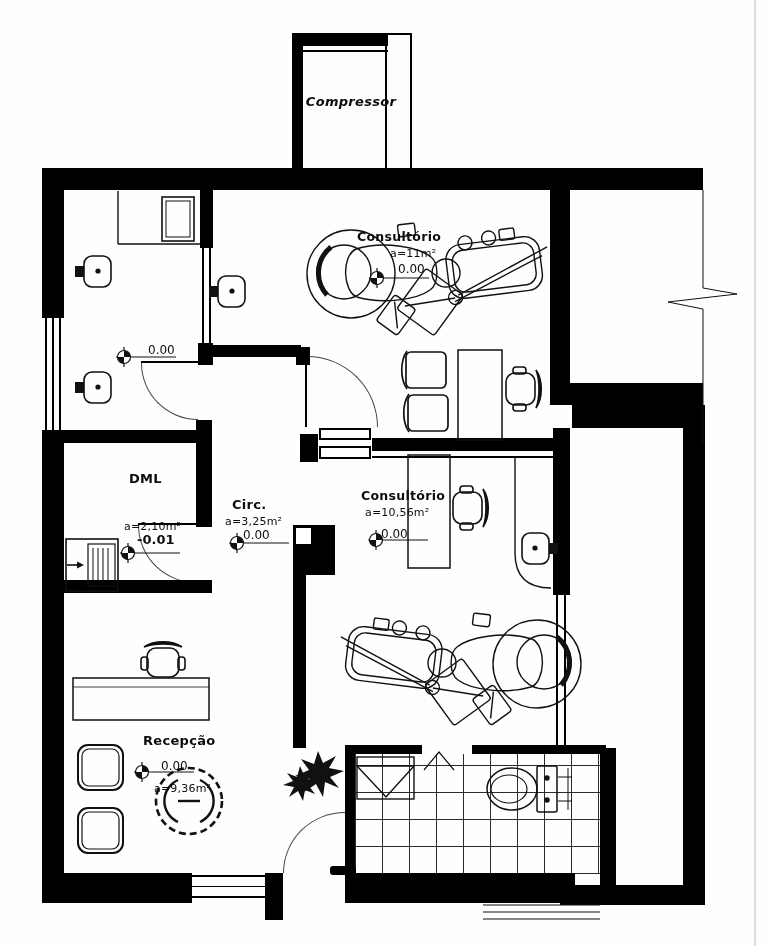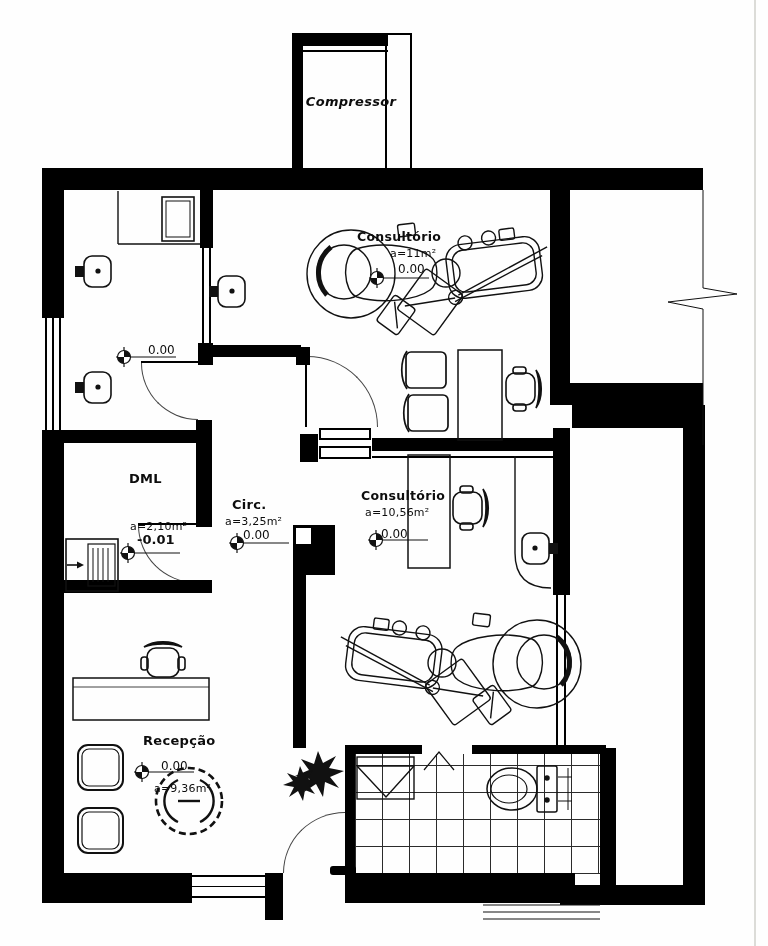--- a/index.html
+++ b/index.html
@@ -236,21 +236,21 @@
 
   <div class="lbl room-lbl" style="left:303px;top:94px;width:96px;text-align:center;font-style:italic;">Compressor</div>
 
   <div class="lbl room-lbl" style="left:357px;top:229px;font-size:12.5px;">Consultório</div>
   <div class="lbl area-lbl" style="left:390px;top:247px;">a=11m²</div>
   <div class="lbl lvl-lbl" style="left:398px;top:262px;">0.00</div>
 
   <div class="lbl lvl-lbl" style="left:148px;top:343px;">0.00</div>
 
   <div class="lbl room-lbl" style="left:129px;top:471px;">DML</div>
-  <div class="lbl area-lbl" style="left:130px;top:520px;">a=2,10m²</div>
+  <div class="lbl area-lbl" style="left:124px;top:520px;">a=2,10m²</div>
   <div class="lbl lvl-big" style="left:137px;top:532px;font-weight:bold;">-0.01</div>
 
   <div class="lbl room-lbl" style="left:232px;top:497px;">Circ.</div>
   <div class="lbl area-lbl" style="left:225px;top:515px;">a=3,25m²</div>
   <div class="lbl lvl-lbl" style="left:243px;top:528px;">0.00</div>
 
   <div class="lbl room-lbl" style="left:361px;top:488px;font-size:12.5px;">Consultório</div>
   <div class="lbl area-lbl" style="left:365px;top:506px;">a=10,56m²</div>
   <div class="lbl lvl-lbl" style="left:381px;top:527px;">0.00</div>
 

